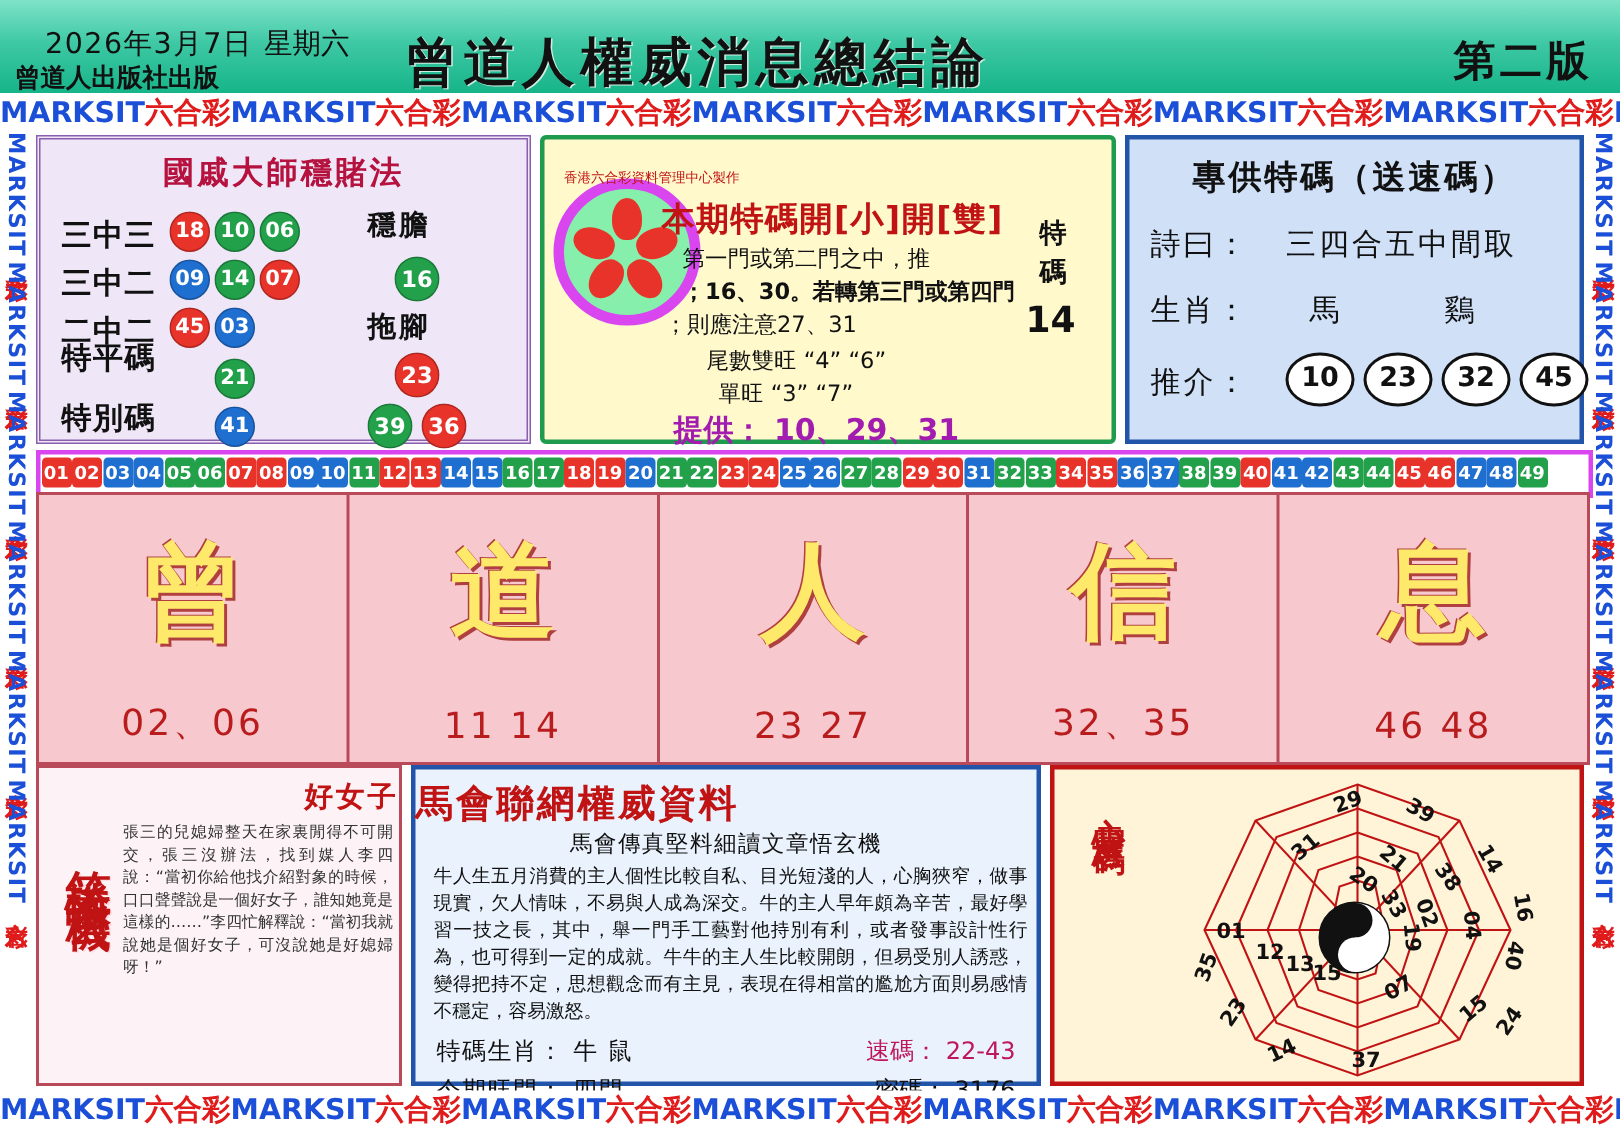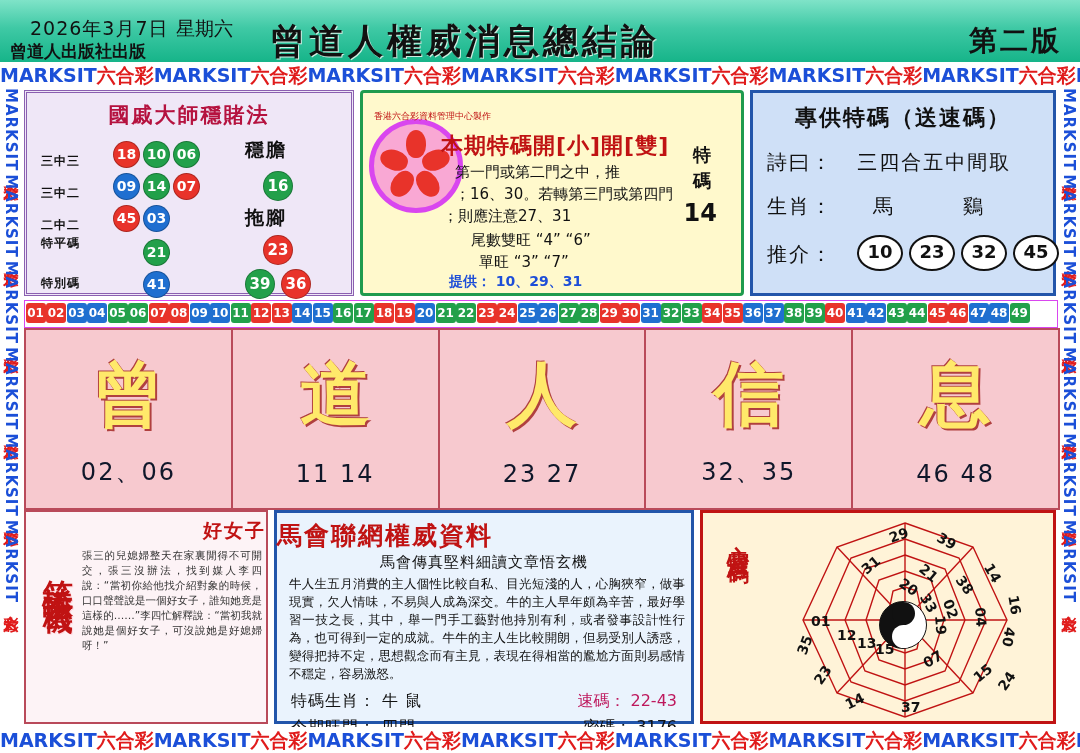--- a/index.html
+++ b/index.html
@@ -74,22 +74,22 @@
   .box{position:absolute;box-sizing:border-box;}
   .b1{
     left:2px;top:2px;width:330px;height:206px;
     background:#efe7f7;border:3px double #8a5fb0;
   }
   .b1 .t{
     position:absolute;left:0;top:8px;width:100%;text-align:center;
     font-size:21px;font-weight:bold;color:#b5123f;letter-spacing:2px;
   }
   .rowlab{
-    position:absolute;left:14px;font-size:12px;color:#111;font-weight:bold;
-    letter-spacing:1px;white-space:nowrap;margin-top:10px;
+    position:absolute;left:14px;font-size:20px;color:#111;font-weight:bold;
+    letter-spacing:1px;white-space:nowrap;
   }
   .ball{
     position:absolute;width:25px;height:25px;border-radius:50%;
     color:#fff;font-size:14px;font-weight:bold;text-align:center;
     line-height:25px;border:1px solid rgba(0,0,0,.25);
   }
   .ball.red{background:#e8332a;}
   .ball.blue{background:#1f6fd0;}
   .ball.green{background:#22a04a;}
   .colhead{
@@ -104,31 +104,31 @@
     position:absolute;left:104px;top:4px;width:176px;height:26px;
     background:#ffe96a;border:2px solid #1f9b4e;border-radius:13px;
     font-size:19px;font-weight:bold;color:#c01313;text-align:center;
     line-height:24px;letter-spacing:2px;
   }
   .b2 .l1{
     position:absolute;left:78px;top:38px;font-size:22px;font-weight:bold;
     color:#c01313;white-space:nowrap;letter-spacing:1px;
   }
   .b2 .l2{position:absolute;left:92px;top:70px;font-size:15px;color:#111;white-space:nowrap;}
-  .b2 .l3{position:absolute;left:92px;top:92px;font-size:15px;color:#111;white-space:nowrap;}
+  .b2 .l3{position:absolute;left:92px;top:92px;font-size:15px;color:#111;white-space:nowrap;font-weight:bold;}
   .b2 .l4{position:absolute;left:80px;top:114px;font-size:15px;color:#111;white-space:nowrap;}
   .b2 .l5{position:absolute;left:108px;top:138px;font-size:15px;color:#111;white-space:nowrap;}
   .b2 .l6{position:absolute;left:116px;top:160px;font-size:15px;color:#111;white-space:nowrap;}
-  .b2 .l7{position:absolute;left:86px;top:180px;font-size:14px;color:#1d4ed8;white-space:nowrap;font-weight:bold;}
+  .b2 .l7{position:absolute;left:86px;top:180px;font-size:20px;color:#a21caf;white-space:nowrap;font-weight:bold;}
   .b2 .sp1{position:absolute;right:30px;top:50px;font-size:18px;font-weight:bold;color:#111;}
   .b2 .sp2{position:absolute;right:30px;top:76px;font-size:18px;font-weight:bold;color:#111;}
   .b2 .spnum{position:absolute;right:24px;top:106px;font-size:24px;font-weight:bold;color:#111;}
   .logo{
     position:absolute;left:6px;top:26px;width:84px;height:84px;border-radius:50%;
-    background:#f9a8d4;border:5px solid #d946ef;
+    background:#86efac;border:7px solid #d946ef;
   }
   .logo .petal{position:absolute;width:20px;height:28px;border-radius:50% 50% 45% 45%;background:#e8332a;}
   .logo .lbl{
     position:absolute;left:0;top:-14px;width:84px;text-align:center;
     font-size:9px;color:#c01313;white-space:nowrap;
   }
   .b3{
     left:728px;top:2px;width:306px;height:206px;
     background:#cfe0f7;border:3px solid #2255aa;
   }
@@ -142,21 +142,21 @@
   .b3 .r2c{position:absolute;left:210px;top:100px;font-size:20px;color:#111;white-space:nowrap;}
   .b3 .r3{position:absolute;left:14px;top:148px;font-size:20px;color:#111;white-space:nowrap;letter-spacing:2px;}
   .oval{
     position:absolute;top:142px;width:42px;height:32px;border-radius:50%;
     background:#fff;border:2px solid #111;text-align:center;line-height:30px;
     font-size:18px;font-weight:bold;color:#111;
   }
   
   .strip{
     position:absolute;left:2px;top:212px;width:1032px;height:26px;
-    background:#fff;border:1px solid #d946ef;overflow:hidden;white-space:nowrap;
+    background:#fff;border:3px solid #d946ef;overflow:hidden;white-space:nowrap;
     line-height:24px;
   }
   .sn{
     display:inline-block;width:20px;height:20px;margin:2px 0 0 0.5px;
     border-radius:3px;color:#fff;font-size:12px;font-weight:bold;
     text-align:center;line-height:20px;vertical-align:top;
   }
   .sn.red{background:#e8332a;}
   .sn.blue{background:#1f6fd0;}
   .sn.green{background:#22a04a;}
@@ -170,22 +170,22 @@
     flex:1;border-right:2px solid #b94a5a;position:relative;
   }
   .bigcell:last-child{border-right:none;}
   .bigchar{
     position:absolute;left:0;top:18px;width:100%;text-align:center;
     font-size:70px;font-weight:bold;color:#ffe96a;
     text-shadow:2px 2px 0 #b0403f,-1px -1px 0 #b0403f;
     font-family:"DejaVu Sans","Liberation Sans",sans-serif;
   }
   .bignums{
-    position:absolute;left:0;bottom:20px;width:100%;text-align:center;
-    font-size:24px;color:#0f172a;letter-spacing:2px;
+    position:absolute;left:0;bottom:10px;width:100%;text-align:center;
+    font-size:24px;color:#b91c1c;letter-spacing:2px;
   }
   
   .c1{
     left:2px;top:422px;width:244px;height:214px;
     background:#fdf3f6;border:2px solid #b94a5a;
   }
   .c1 .ttl{
     position:absolute;left:0;top:6px;width:100%;text-align:right;
     font-size:19px;font-weight:bold;color:#c01313;letter-spacing:2px;
   }

